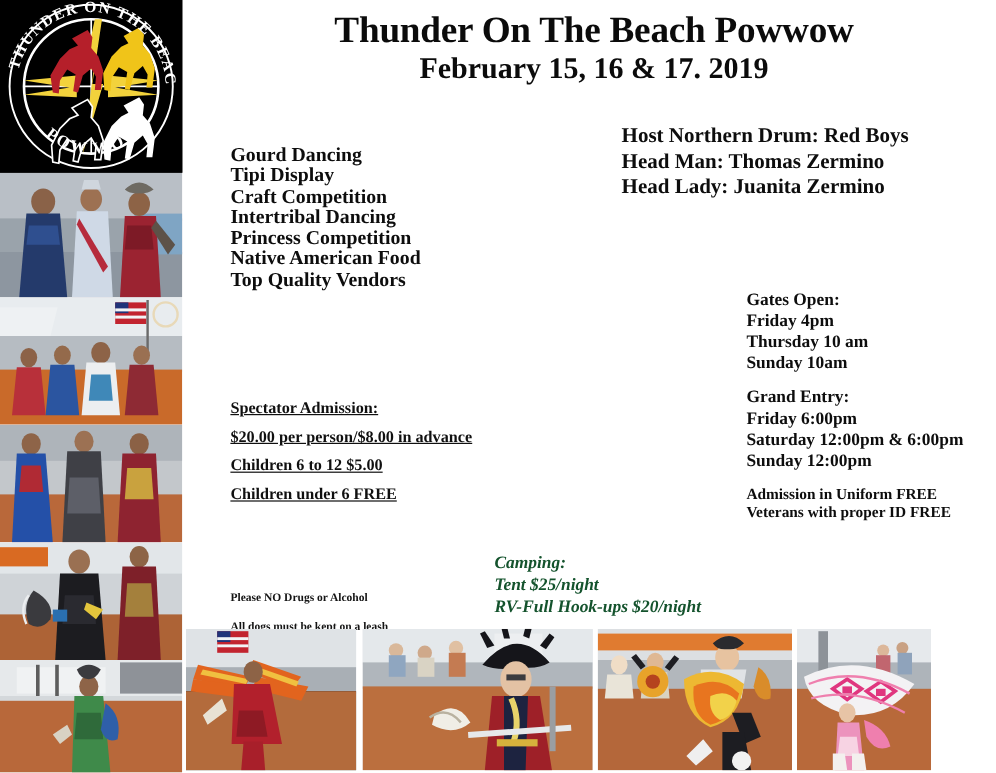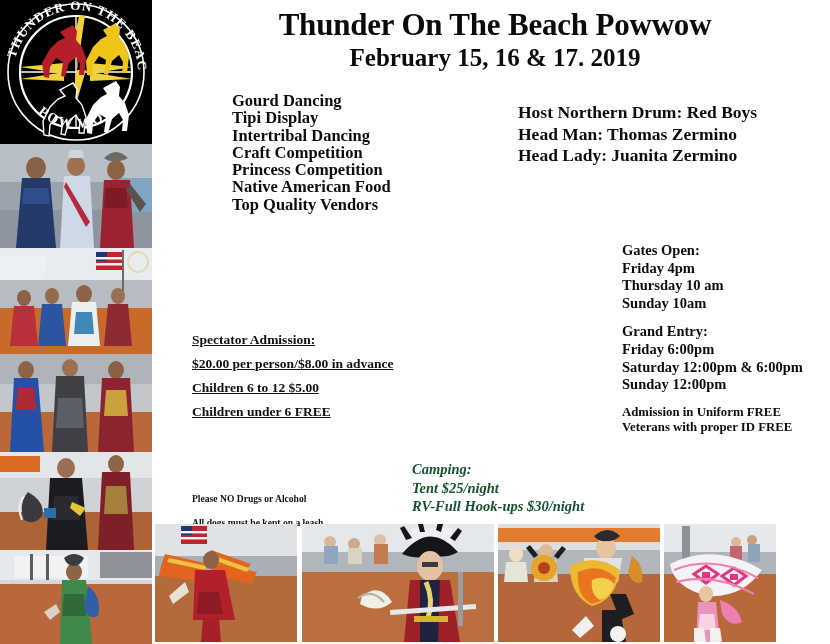--- a/index.html
+++ b/index.html
@@ -84,26 +84,25 @@
     font-size: 25px;
     font-weight: bold;
     color: #0b0b0b;
     line-height: 1.12;
   }
 
   
   #activities {
     position: absolute;
     left: 192px;
-    top: 92px;
+    top: 120px;
     font-size: 16.5px;
     font-weight: bold;
     line-height: 17.3px;
     color: #0d0d0d;
-    margin-left: 40px;
   }
   #activities div { white-space: nowrap; }
 
   
   #staff {
     position: absolute;
     left: 518px;
     top: 102px;
     font-size: 17.5px;
     font-weight: bold;
@@ -315,22 +314,22 @@
       </svg>
     </div>
   </div>
 
   <div id="title">Thunder On The Beach Powwow</div>
   <div id="subtitle">February 15, 16 &amp; 17. 2019</div>
 
   <div id="activities">
     <div>Gourd Dancing</div>
     <div>Tipi Display</div>
+    <div>Craft Competition</div>
     <div>Intertribal Dancing</div>
-    <div>Craft Competition</div>
     <div>Princess Competition</div>
     <div>Native American Food</div>
     <div>Top Quality Vendors</div>
   </div>
 
   <div id="staff">
     <div>Host Northern Drum:  Red Boys</div>
     <div>Head Man:  Thomas Zermino</div>
     <div>Head Lady:  Juanita Zermino</div>
   </div>
@@ -358,21 +357,21 @@
   </div>
 
   <div id="rules">
     <div>Please NO Drugs or Alcohol</div>
     <div>All dogs must be kept on a leash</div>
   </div>
 
   <div id="camping">
     <div>Camping:</div>
     <div>Tent $25/night</div>
-    <div>RV-Full Hook-ups $30/night</div>
+    <div>RV-Full Hook-ups $20/night</div>
   </div>
 
   <div class="bphoto bp1">
     <svg class="scene" viewBox="0 0 142 118" preserveAspectRatio="none">
       <rect width="142" height="118" fill="#cdd1d4"></rect>
       <rect y="0" width="142" height="34" fill="#dfe3e6"></rect>
       <rect y="32" width="142" height="22" fill="#a9afb5"></rect>
       <rect y="52" width="142" height="66" fill="#b4seat"></rect>
       <rect y="52" width="142" height="66" fill="#b36b3c"></rect>
       <rect x="26" y="2" width="26" height="18" fill="#c2242f"></rect>

